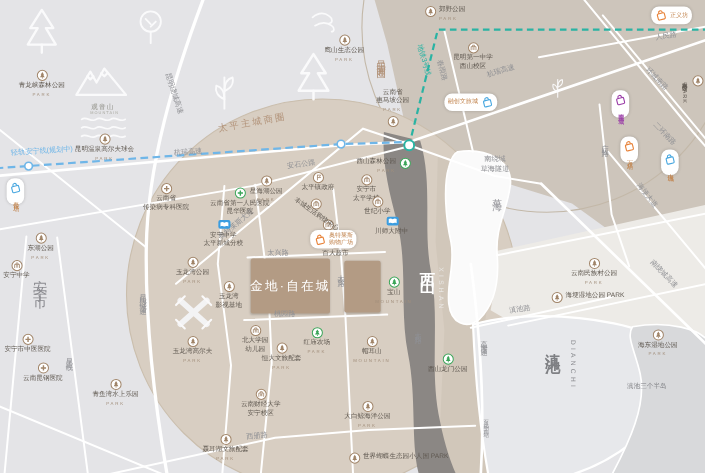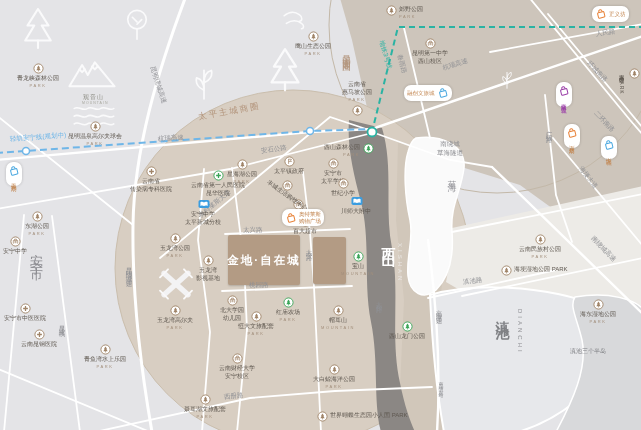--- a/index.html
+++ b/index.html
@@ -3,21 +3,21 @@
 <meta charset="utf-8">
 <style>
   html,body{margin:0;padding:0;background:#f0f0f2}
   #stage{position:relative;width:641px;height:430px;overflow:hidden;background:#e4e4e7;
          font-family:"Liberation Sans","DejaVu Sans",sans-serif}
   #base{position:absolute;left:0;top:0;z-index:1}
   .road{fill:none;stroke:#ffffff;stroke-linecap:round}
   .w2{stroke-width:1.8}.w25{stroke-width:2.4}.w3{stroke-width:3}
   .blk{position:absolute;background:#b39b84;border-radius:2px;z-index:3;display:flex;
        align-items:center;justify-content:center;box-shadow:0 1px 2px rgba(0,0,0,.18)}
-  .blk-t{color:#fff;font-weight:bold;font-size:11.5px;letter-spacing:2px;white-space:nowrap}
+  .blk-t{color:#fff;font-weight:normal;font-size:11.5px;letter-spacing:2px;white-space:nowrap}
   .lbl{position:absolute;font-size:6px;line-height:1.3;color:#5f5850;text-align:center;
        white-space:nowrap;z-index:6;transform-origin:center}
   .lbl .sub{display:block;font-size:4px;letter-spacing:1.6px;color:#a28f7c}
   .poi-ic{position:absolute;z-index:6;line-height:0}
   .rlbl{position:absolute;font-size:6.5px;color:#8f9094;white-space:nowrap;z-index:5;transform-origin:0 50%}
   .vert{writing-mode:vertical-rl;letter-spacing:2.5px}
   .big{position:absolute;white-space:nowrap;z-index:5}
   .city{writing-mode:vertical-rl;font-size:13px;letter-spacing:7px;color:#8b8b90}
   .xishan{writing-mode:vertical-rl;font-size:14px;font-weight:bold;letter-spacing:5px;color:#fff;z-index:6}
   .xishan-en{writing-mode:vertical-rl;font-size:6px;letter-spacing:3px;color:#e9e7e4;z-index:6}

